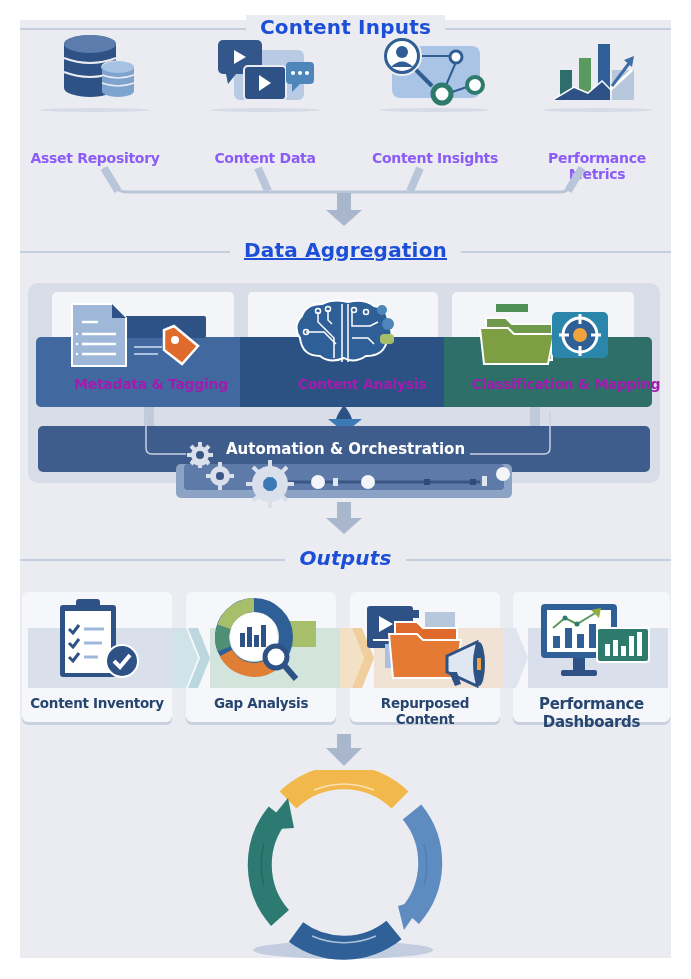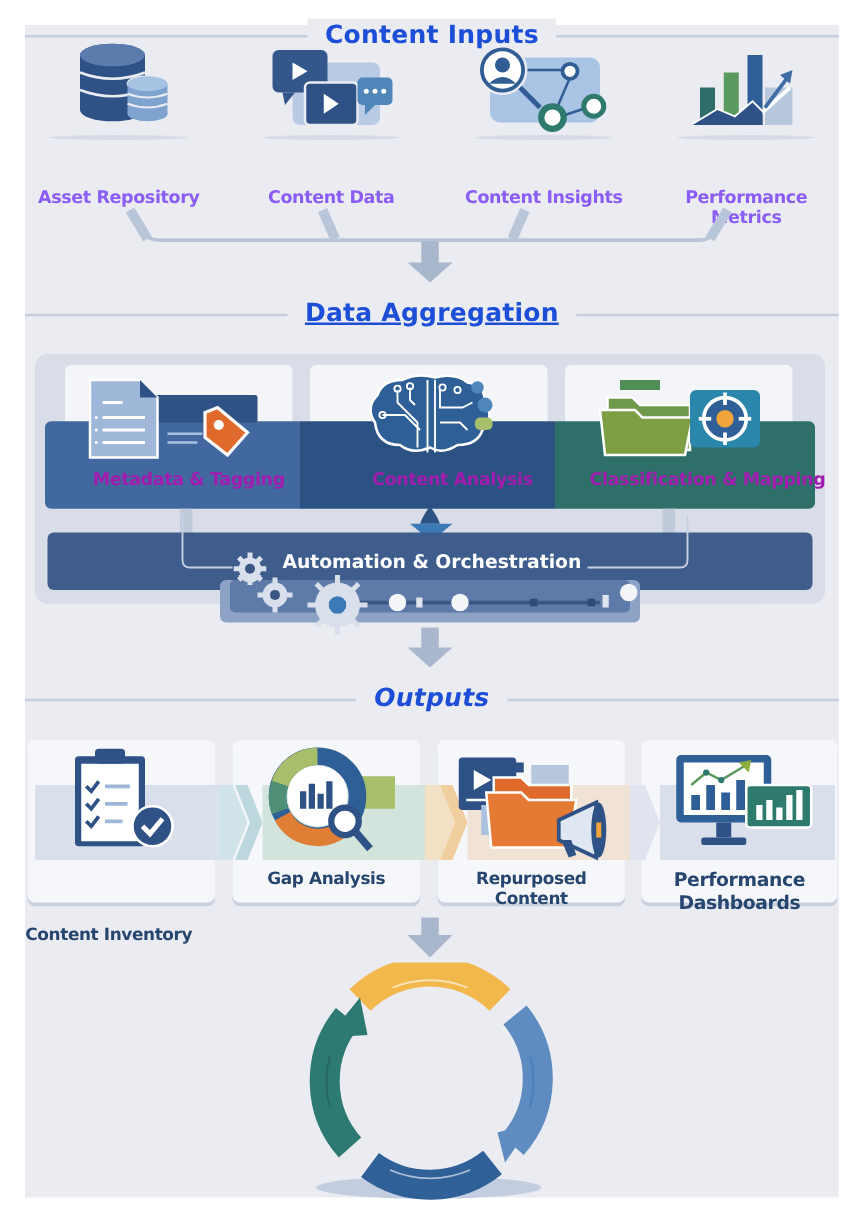--- a/index.html
+++ b/index.html
@@ -320,21 +320,21 @@
   <rect x="36" y="58" width="12" height="12" fill="#2f5286"></rect>
   <rect x="24" y="70" width="36" height="6" rx="2" fill="#2f5286"></rect>
   <rect x="60" y="28" width="52" height="34" rx="3" fill="#2e7a6c" stroke="#ffffff" stroke-width="2"></rect>
   <rect x="68" y="44" width="5" height="12" fill="#fff"></rect>
   <rect x="76" y="40" width="5" height="16" fill="#fff"></rect>
   <rect x="84" y="46" width="5" height="10" fill="#fff"></rect>
   <rect x="92" y="36" width="5" height="20" fill="#fff"></rect>
   <rect x="100" y="32" width="5" height="24" fill="#fff"></rect>
 </svg>
 
-<div class="out-label" style="left:12px;width:150px;margin-top:45px;">Content Inventory</div>
+<div class="out-label" style="left:22px;width:150px;">Content Inventory</div>
 <div class="out-label" style="left:186px;width:150px;">Gap Analysis</div>
 <div class="out-label" style="left:350px;width:150px;">Repurposed Content</div>
 <div class="out-label" style="left:513px;width:157px;font-size:15px;">Performance Dashboards</div>
 
 <svg class="abs" style="left:0;top:732px;" width="691" height="40">
   <rect x="337" y="2" width="14" height="16" fill="#a9b7cc"></rect>
   <path d="M326 16 L362 16 L344 34 Z" fill="#a9b7cc"></path>
 </svg>
 
 <svg class="abs" style="left:240px;top:770px;" width="210" height="200">

